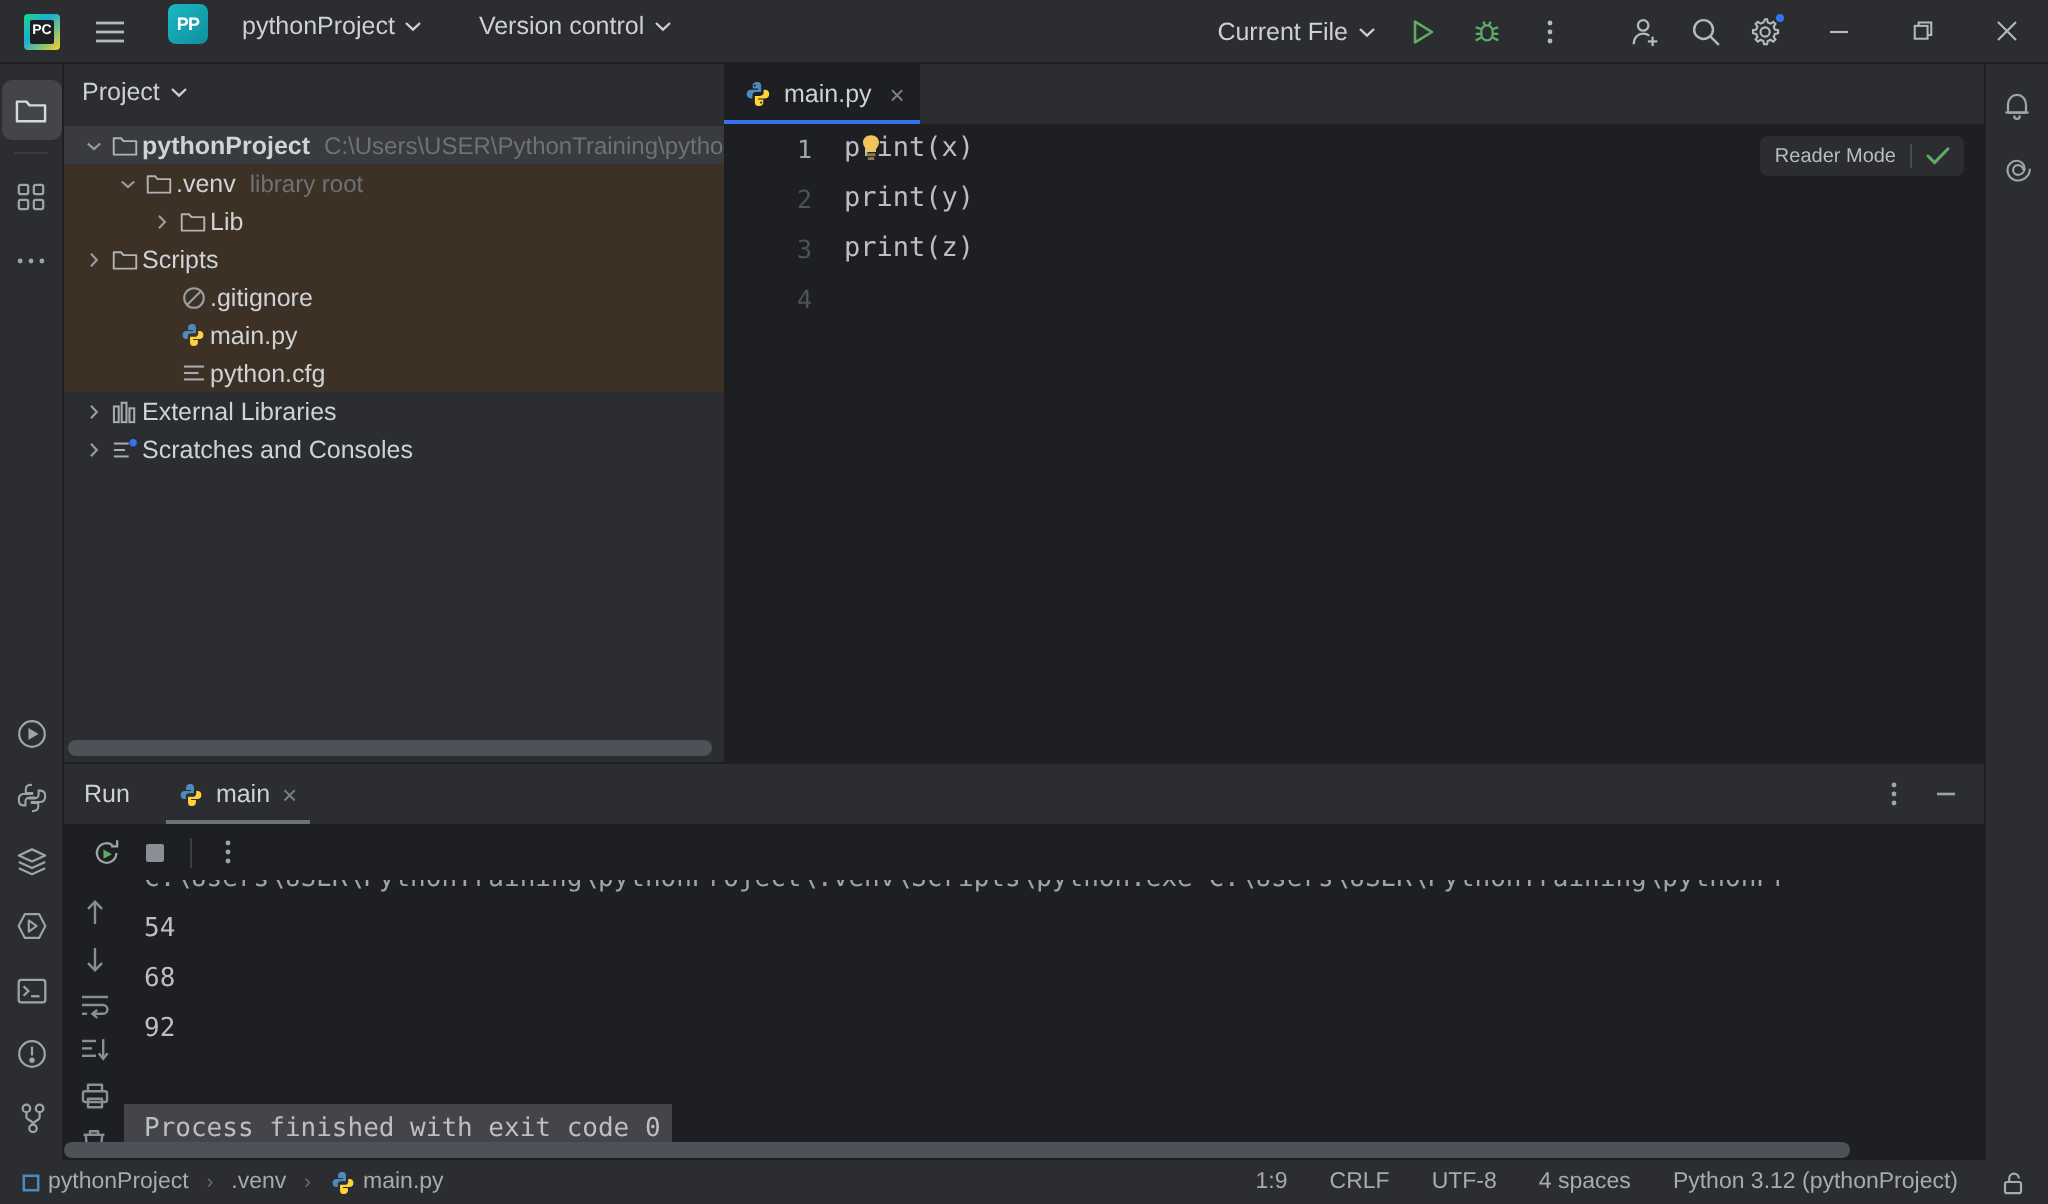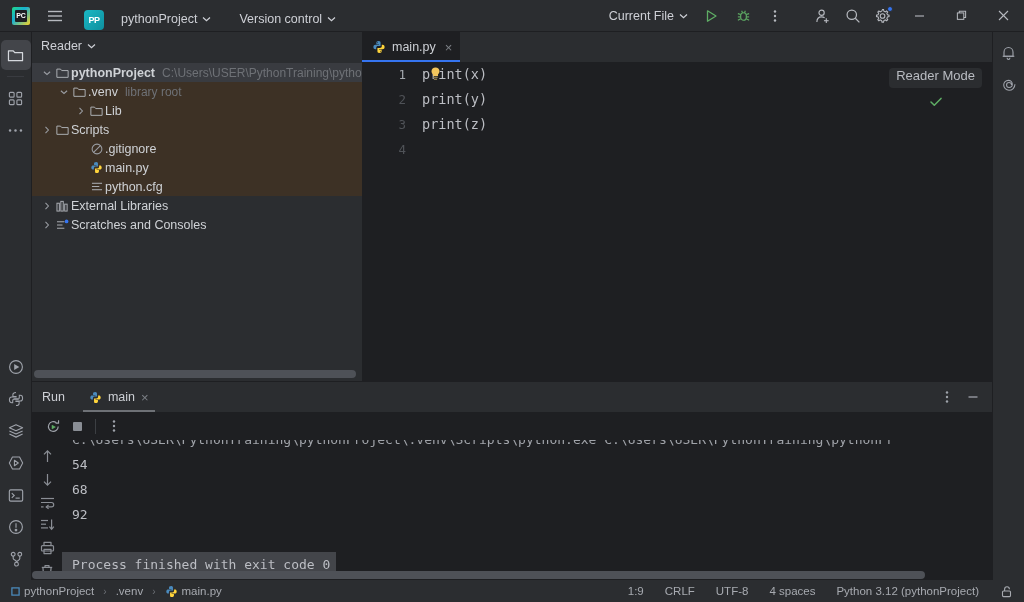--- a/index.html
+++ b/index.html
@@ -12,21 +12,21 @@
   }
   #app { position: relative; width: 1024px; height: 602px; }
 
   
   .titlebar {
     position: absolute; left: 0; top: 0; width: 1024px; height: 32px;
     background: #2b2d30;
     display: flex; align-items: center;
     border-bottom: 1px solid #1e1f22;
   }
-  .tb-left { display: flex; align-items: flex-end; gap: 4px; padding-left: 6px; }
+  .tb-left { display: flex; align-items: flex-start; gap: 4px; padding-left: 6px; }
   .tb-icon {
     width: 30px; height: 28px;
     display: flex; align-items: center; justify-content: center;
     color: #b6b9bf;
   }
   .app-logo {
     width: 18px; height: 18px; border-radius: 2px;
     background: linear-gradient(135deg,#21d789 0%,#17b0d1 40%,#f9d423 100%);
     display: flex; align-items: center; justify-content: center;
     position: relative;
@@ -149,21 +149,21 @@
   }
   .cline { height: 25px; line-height: 25px; white-space: pre; color: #bcbec4; position: relative; }
   .num { color: #2aacb8; }
   .bulb {
     position: absolute; left: 8px; top: 5px; width: 11px; height: 14px;
   }
   .reader-chip {
     position: absolute; right: 10px; top: 6px; height: 20px;
     background: #2b2d30; border-radius: 4px;
     display: flex; align-items: center; gap: 7px; padding: 0 7px;
-    font-size: 13px; color: #b9bcc2; flex-direction: column;
+    font-size: 10px; color: #b9bcc2;
   }
   .reader-chip .divider { width:1px; height:12px; background:#4a4d52; }
   .reader-chip .chk { color: #5fad65; font-size: 12px; }
 
   
   .run-panel {
     position: absolute; left: 32px; top: 381px; width: 960px; height: 199px;
     background: #1e1f22; border-top: 1px solid #1e1f22;
   }
   .run-head {
@@ -445,21 +445,21 @@
       <span>
         <svg width="16" height="16" viewBox="0 0 17 17" fill="none" stroke="currentColor" stroke-width="1.15">
           <path d="M11.2 8.5 C11.2 7 10 5.9 8.5 5.9 C7 5.9 5.9 7 5.9 8.5 C5.9 10 7 11.1 8.5 11.1 C10.4 11.1 12 9.6 12 7.7 C12 5.4 10.1 3.6 7.8 3.6 C5.1 3.6 2.9 5.8 2.9 8.5 C2.9 11.6 5.4 14.1 8.5 14.1 C12 14.1 14.8 11.3 14.8 7.8"></path>
         </svg>
       </span>
     </div>
   </div>
 
   <div class="project-panel">
     <div class="panel-head">
-      <span class="lbl">Reader</span>
+      <span class="lbl">Project</span>
       <span class="chev">
         <svg width="9" height="6" viewBox="0 0 9 6" fill="none" stroke="currentColor" stroke-width="1.2">
             <path d="M1 1.5 L4.5 4.8 L8 1.5"></path>
           </svg>
       </span>
     </div>
     <div class="tree" id="tree">
         <div class="trow sel-blue" style="padding-left: 8px;">
           <span class="twist">
             <svg width="8" height="6" viewBox="0 0 9 6" fill="none" stroke="#9a9da3" stroke-width="1.2">

